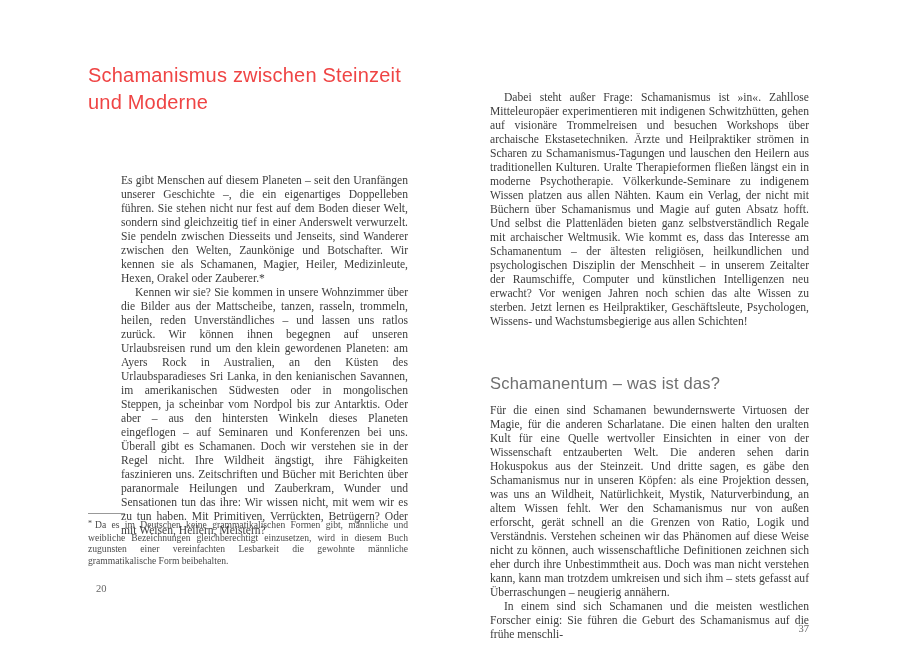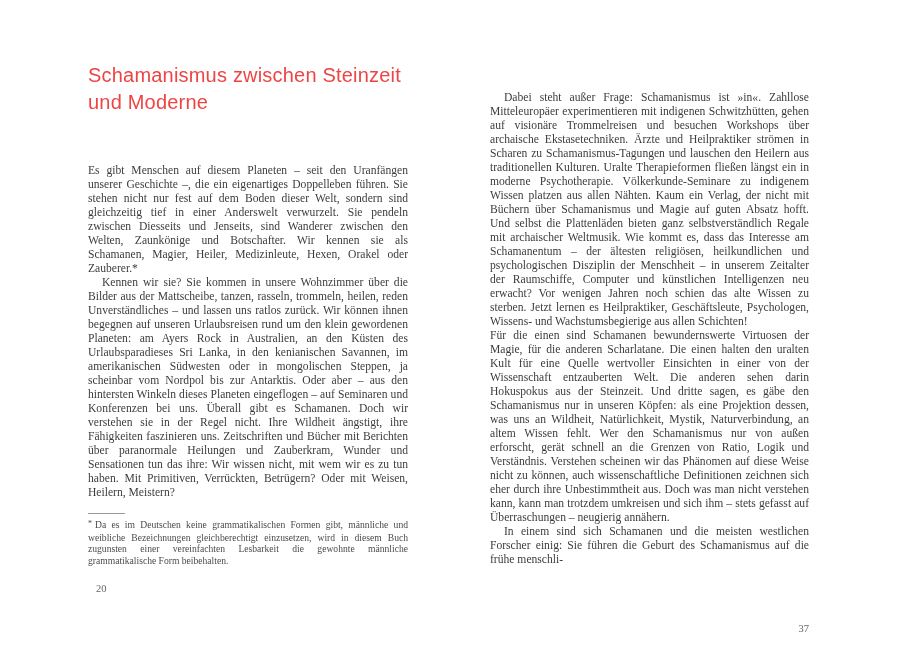--- a/index.html
+++ b/index.html
@@ -37,21 +37,21 @@
   }
   .body-flow {
     position: absolute; left: 0; right: 0;
     font-family: "Liberation Serif", serif;
     font-size: 11.6px; line-height: 14px;
     color: #3c3c3c;
     text-align: justify;
   }
   .body-flow p { margin: 0; }
   .indent { text-indent: 14px; }
-  .left-flow  { top: 164px; }
+  .left-flow  { top: 174px; margin-left: 33px; }
   .right-flow { top: 51px; }
 
   .footnote-block {
     position: absolute; left: 0; right: 0; top: 513px;
     font-family: "Liberation Serif", serif;
     font-size: 9.6px; line-height: 11.5px;
     color: #4b4b4b;
     text-align: justify;
   }
   .footnote-rule {
@@ -91,20 +91,21 @@
       </p>
     </div>
 
     <div class="page-number page-number--left">20</div>
   </section>
 
   <section class="page page--right">
     <div class="body-flow right-flow">
       <p class="indent">Dabei steht außer Frage: Schamanismus ist »in«. Zahllose Mitteleuropäer experimentieren mit indigenen Schwitzhütten, gehen auf visionäre Trommelreisen und besuchen Workshops über archaische Ekstasetechniken. Ärzte und Heilpraktiker strömen in Scharen zu Schamanismus-Tagungen und lauschen den Heilern aus traditionellen Kulturen. Uralte Therapieformen fließen längst ein in moderne Psychotherapie. Völkerkunde-Seminare zu indigenem Wissen platzen aus allen Nähten. Kaum ein Verlag, der nicht mit Büchern über Schamanismus und Magie auf guten Absatz hofft. Und selbst die Plattenläden bieten ganz selbstverständlich Regale mit archaischer Weltmusik. Wie kommt es, dass das Interesse am Schamanentum – der ältesten religiösen, heilkundlichen und psychologischen Disziplin der Menschheit – in unserem Zeitalter der Raumschiffe, Computer und künstlichen Intelligenzen neu erwacht? Vor wenigen Jahren noch schien das alte Wissen zu sterben. Jetzt lernen es Heilpraktiker, Geschäftsleute, Psychologen, Wissens- und Wachstumsbegierige aus allen Schichten!</p>
 
+      <h2 class="section-subheading">Schamanentum – was ist das?</h2>
 
       <p>Für die einen sind Schamanen bewundernswerte Virtuosen der Magie, für die anderen Scharlatane. Die einen halten den uralten Kult für eine Quelle wertvoller Einsichten in einer von der Wissenschaft entzauberten Welt. Die anderen sehen darin Hokuspokus aus der Steinzeit. Und dritte sagen, es gäbe den Schamanismus nur in unseren Köpfen: als eine Projektion dessen, was uns an Wildheit, Natürlichkeit, Mystik, Naturverbindung, an altem Wissen fehlt. Wer den Schamanismus nur von außen erforscht, gerät schnell an die Grenzen von Ratio, Logik und Verständnis. Verstehen scheinen wir das Phänomen auf diese Weise nicht zu können, auch wissenschaftliche Definitionen zeichnen sich eher durch ihre Unbestimmtheit aus. Doch was man nicht verstehen kann, kann man trotzdem umkreisen und sich ihm – stets gefasst auf Überraschungen – neugierig annähern.</p>
       <p class="indent">In einem sind sich Schamanen und die meisten westlichen Forscher einig: Sie führen die Geburt des Schamanismus auf die frühe menschli-</p>
     </div>
 
     <div class="page-number page-number--right">37</div>
   </section>
 
 </div>
 

